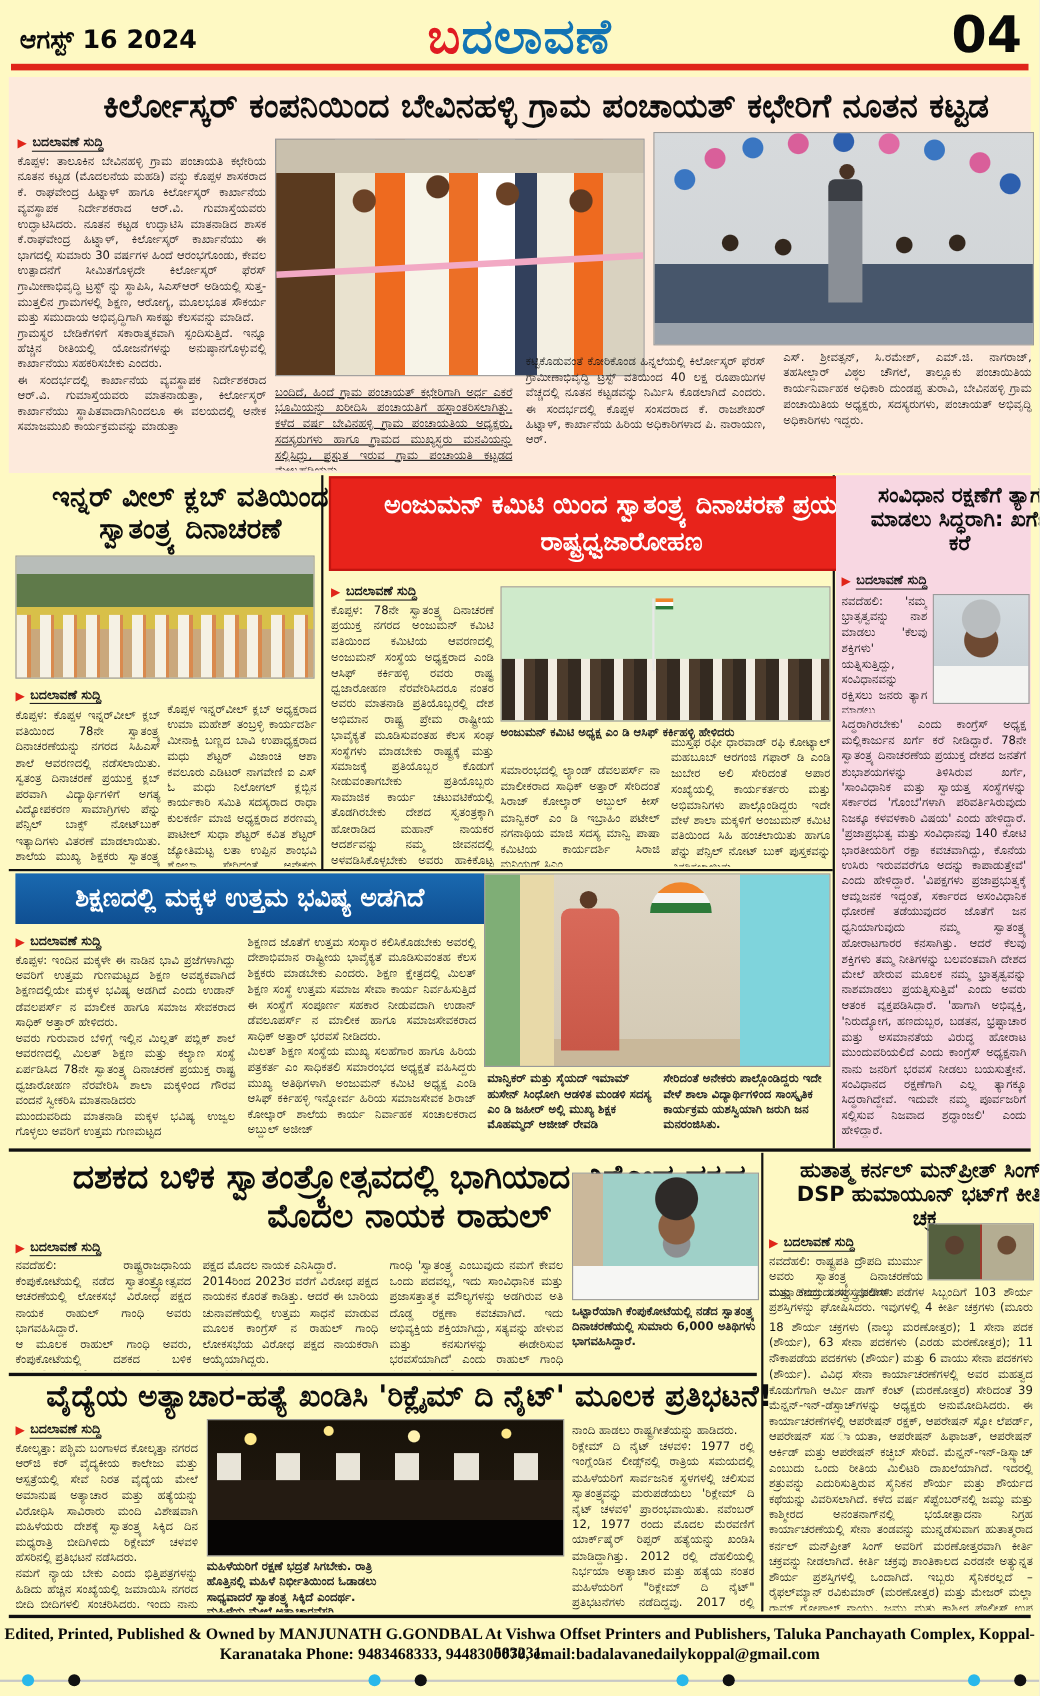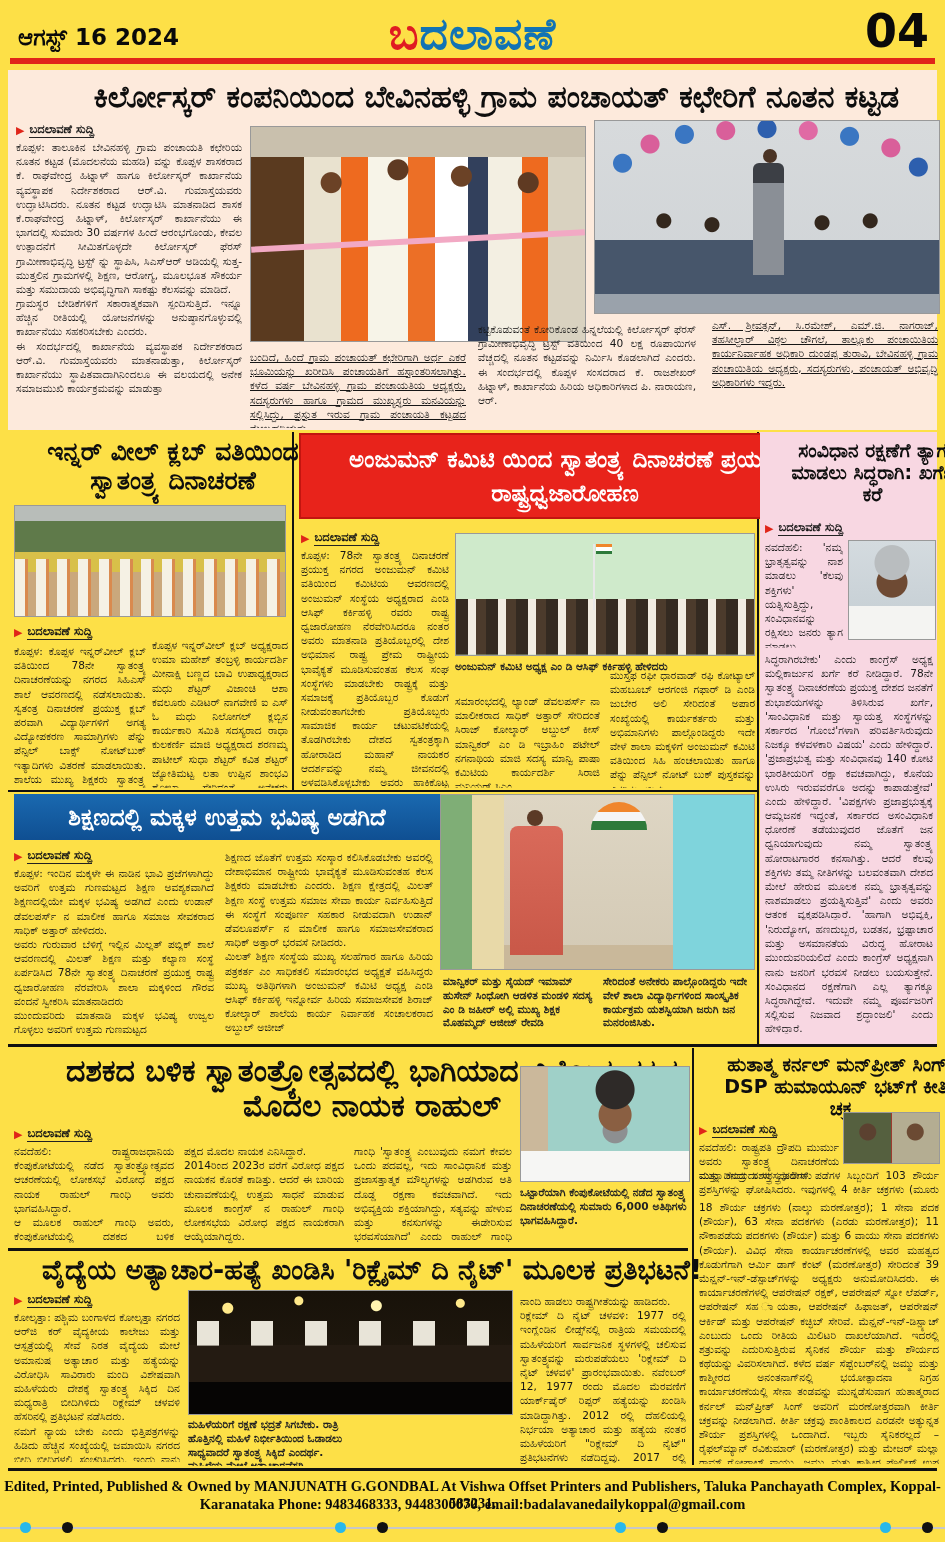--- a/index.html
+++ b/index.html
@@ -1,16 +1,16 @@
 <!DOCTYPE html>
 <html><head>
 <meta charset="utf-8">
 <style>
   html,body{margin:0;padding:0;background:#e9e9e9;}
-  .page{position:relative;width:945px;height:1542px;background:#fde047;margin:0 auto;overflow:hidden;
+  .page{position:relative;width:945px;height:1542px;background:#fef9c3;margin:0 auto;overflow:hidden;
         font-family:"DejaVu Sans",sans-serif;color:#161616;}
   .abs{position:absolute;}
   .rule{background:#111;}
   .date{font-size:23px;font-weight:bold;color:#0a0a0a;}
   .masthead{font-size:44px;font-weight:bold;letter-spacing:1px;}
   .masthead .m1{color:#e01b22;}
   .masthead .m2{color:#1273b4;}
   .pageno{font-size:46px;font-weight:bold;color:#0a0a0a;}
   .panel-peach{background:#fdeadc;}
   .panel-pink{background:#f8d7e2;}
@@ -118,21 +118,21 @@
 ಗ್ರಾಮಸ್ಥರ ಬೇಡಿಕೆಗಳಿಗೆ ಸಕಾರಾತ್ಮಕವಾಗಿ ಸ್ಪಂದಿಸುತ್ತಿದೆ. ಇನ್ನೂ ಹೆಚ್ಚಿನ ರೀತಿಯಲ್ಲಿ ಯೋಜನೆಗಳನ್ನು ಅನುಷ್ಠಾನಗೊಳ್ಳುವಲ್ಲಿ ಕಾರ್ಖಾನೆಯು ಸಹಕರಿಸಬೇಕು ಎಂದರು.
 ಈ ಸಂದರ್ಭದಲ್ಲಿ ಕಾರ್ಖಾನೆಯ ವ್ಯವಸ್ಥಾಪಕ ನಿರ್ದೇಶಕರಾದ ಆರ್.ವಿ. ಗುಮಾಸ್ತೆಯವರು ಮಾತನಾಡುತ್ತಾ, ಕಿರ್ಲೋಸ್ಕರ್ ಕಾರ್ಖಾನೆಯು ಸ್ಥಾಪಿತವಾದಾಗಿನಿಂದಲೂ ಈ ವಲಯದಲ್ಲಿ ಅನೇಕ ಸಮಾಜಮುಖಿ ಕಾರ್ಯಕ್ರಮವನ್ನು ಮಾಡುತ್ತಾ</div>
   <div class="abs photo ph1" style="left:250px;top:126px;width:336px;height:216px;">
       <div class="ribbon"></div>
     </div>
   <div class="abs photo ph2" style="left:594px;top:120px;width:346px;height:194px;">
       <div class="spk"></div>
     </div>
   <div class="abs bt" style="left:250px;top:350px;width:216px;height:78px;text-decoration:underline;">ಬಂದಿದೆ, ಹಿಂದೆ ಗ್ರಾಮ ಪಂಚಾಯತ್ ಕಛೇರಿಗಾಗಿ ಅರ್ಧ ಎಕರೆ ಭೂಮಿಯನ್ನು ಖರೀದಿಸಿ ಪಂಚಾಯತಿಗೆ ಹಸ್ತಾಂತರಿಸಲಾಗಿತ್ತು. ಕಳೆದ ವರ್ಷ ಬೇವಿನಹಳ್ಳಿ ಗ್ರಾಮ ಪಂಚಾಯತಿಯ ಅಧ್ಯಕ್ಷರು, ಸದಸ್ಯರುಗಳು ಹಾಗೂ ಗ್ರಾಮದ ಮುಖ್ಯಸ್ಥರು ಮನವಿಯನ್ನು ಸಲ್ಲಿಸಿದ್ದು, ಪ್ರಸ್ತುತ ಇರುವ ಗ್ರಾಮ ಪಂಚಾಯತಿ ಕಟ್ಟಡದ ಮೇಲ್ಮಹಡಿಯನ್ನು</div>
   <div class="abs bt" style="left:478px;top:322px;width:218px;height:106px;">ಕಟ್ಟಿಕೊಡುವಂತೆ ಕೋರಿಕೊಂಡ ಹಿನ್ನಲೆಯಲ್ಲಿ ಕಿರ್ಲೋಸ್ಕರ್ ಫೆರಸ್ ಗ್ರಾಮೀಣಾಭಿವೃದ್ಧಿ ಟ್ರಸ್ಟ್ ವತಿಯಿಂದ 40 ಲಕ್ಷ ರೂಪಾಯಿಗಳ ವೆಚ್ಚದಲ್ಲಿ ನೂತನ ಕಟ್ಟಡವನ್ನು ನಿರ್ಮಿಸಿ ಕೊಡಲಾಗಿದೆ ಎಂದರು. ಈ ಸಂದರ್ಭದಲ್ಲಿ ಕೊಪ್ಪಳ ಸಂಸದರಾದ ಕೆ. ರಾಜಶೇಖರ್ ಹಿಟ್ನಾಳ್, ಕಾರ್ಖಾನೆಯ ಹಿರಿಯ ಅಧಿಕಾರಿಗಳಾದ ಪಿ. ನಾರಾಯಣ, ಆರ್.</div>
-  <div class="abs bt" style="left:712px;top:318px;width:226px;height:110px;text-decoration:underline;">ಎಸ್. ಶ್ರೀವತ್ಸನ್, ಸಿ.ರಮೇಶ್, ಎಮ್.ಜಿ. ನಾಗರಾಜ್, ತಹಸೀಲ್ದಾರ್ ವಿಠ್ಠಲ ಚೌಗಲೆ, ತಾಲ್ಲೂಕು ಪಂಚಾಯಿತಿಯ ಕಾರ್ಯನಿರ್ವಾಹಕ ಅಧಿಕಾರಿ ದುಂಡಪ್ಪ ತುರಾವಿ, ಬೇವಿನಹಳ್ಳಿ ಗ್ರಾಮ ಪಂಚಾಯಿತಿಯ ಅಧ್ಯಕ್ಷರು, ಸದಸ್ಯರುಗಳು, ಪಂಚಾಯತ್ ಅಭಿವೃದ್ಧಿ ಅಧಿಕಾರಿಗಳು ಇದ್ದರು.</div>
+  <div class="abs bt" style="left:712px;top:318px;width:226px;height:110px;">ಎಸ್. ಶ್ರೀವತ್ಸನ್, ಸಿ.ರಮೇಶ್, ಎಮ್.ಜಿ. ನಾಗರಾಜ್, ತಹಸೀಲ್ದಾರ್ ವಿಠ್ಠಲ ಚೌಗಲೆ, ತಾಲ್ಲೂಕು ಪಂಚಾಯಿತಿಯ ಕಾರ್ಯನಿರ್ವಾಹಕ ಅಧಿಕಾರಿ ದುಂಡಪ್ಪ ತುರಾವಿ, ಬೇವಿನಹಳ್ಳಿ ಗ್ರಾಮ ಪಂಚಾಯಿತಿಯ ಅಧ್ಯಕ್ಷರು, ಸದಸ್ಯರುಗಳು, ಪಂಚಾಯತ್ ಅಭಿವೃದ್ಧಿ ಅಧಿಕಾರಿಗಳು ಇದ್ದರು.</div>
 
   <div class="abs rule" style="left:292px;top:432px;width:1.5px;height:358px;"></div>
   <div class="abs rule" style="left:757px;top:432px;width:1.5px;height:612px;"></div>
   <div class="abs rule" style="left:8px;top:790px;width:749px;height:1.5px;"></div>
 
   <div class="abs headline hl-m" style="left:10px;top:438px;width:278px;">ಇನ್ನರ್ ವೀಲ್ ಕ್ಲಬ್ ವತಿಯಿಂದ ಸ್ವಾತಂತ್ರ್ಯ ದಿನಾಚರಣೆ</div>
   <div class="abs photo ph3" style="left:14px;top:505px;width:272px;height:112px;"></div>
   <div class="abs byline" style="left:14px;top:624px;">
       <span class="arr">▶</span>
       <span class="bl">ಬದಲಾವಣೆ ಸುದ್ದಿ</span>

